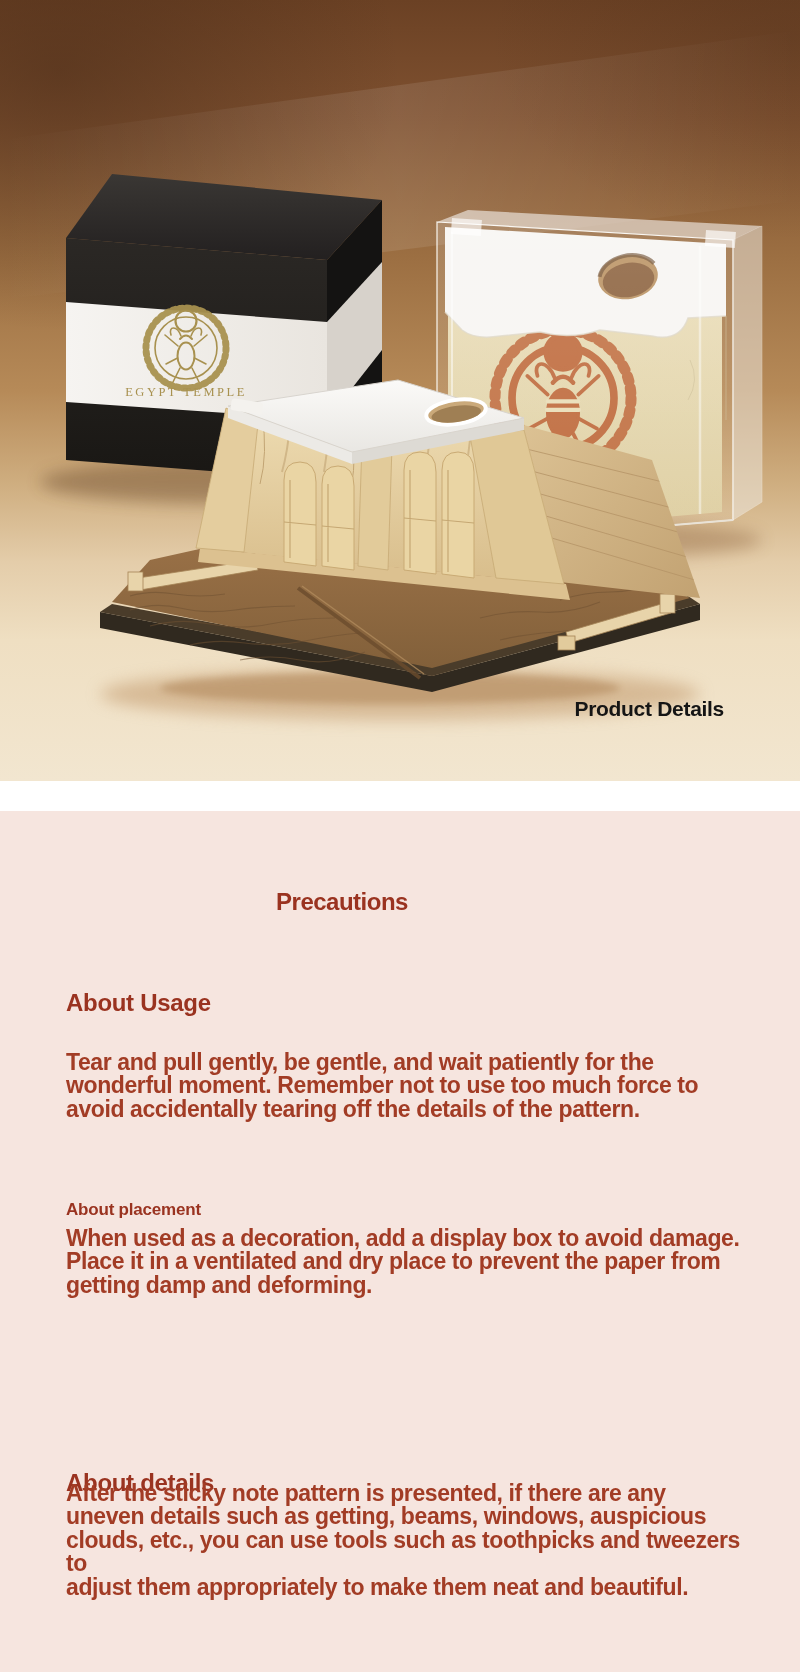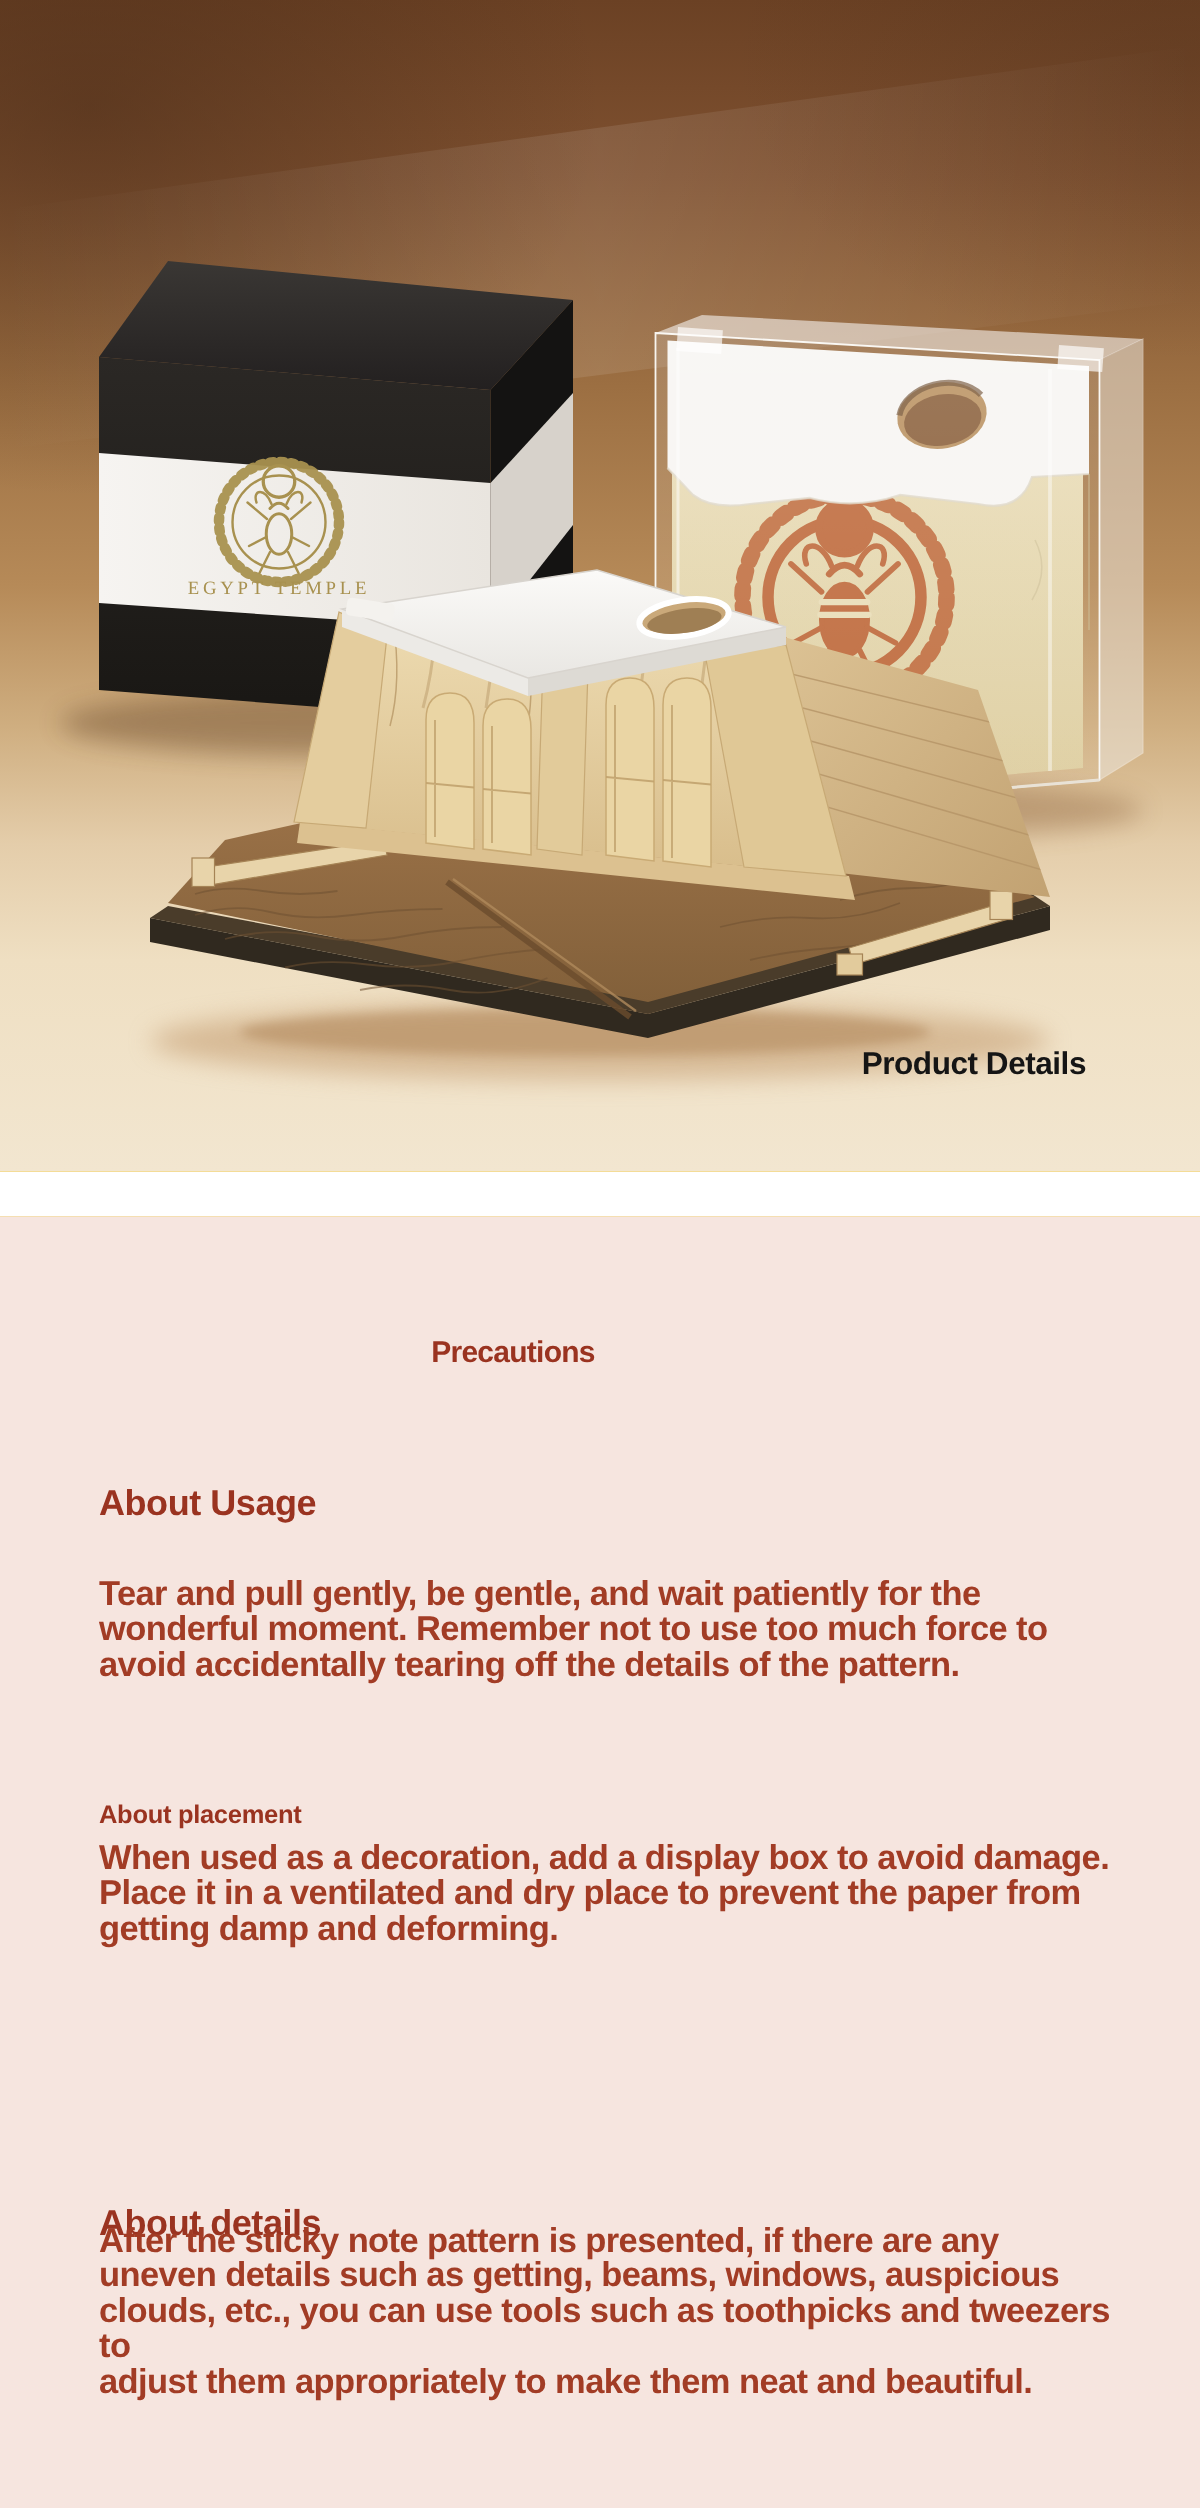--- a/index.html
+++ b/index.html
@@ -1,23 +1,23 @@
 <!DOCTYPE html>
 <html><head>
 <meta charset="utf-8">
 <style>
   html,body{margin:0;padding:0;background:#fff;}
-  .page{position:relative;width:800px;height:1672px;overflow:hidden;background:#eab308;
+  .page{position:relative;width:800px;height:1672px;overflow:hidden;background:#fef9c3;
         font-family:"Liberation Sans","DejaVu Sans",sans-serif;}
   .photo{position:relative;width:800px;height:781px;overflow:hidden;}
   .photo svg{display:block;}
   .divider{width:800px;height:30px;background:#ffffff;}
   .pink{position:absolute;left:0;top:811px;width:800px;height:861px;background:#f6e5df;}
   .title{position:absolute;left:0;top:884px;width:684px;margin:0;text-align:center;
-         font-size:20px;line-height:36px;font-weight:bold;letter-spacing:-0.5px;color:#9a3320;}
+         font-size:24px;line-height:36px;font-weight:bold;letter-spacing:-0.5px;color:#9a3320;}
   .h-lg{position:absolute;left:66px;margin:0;font-size:24px;line-height:26px;
         font-weight:bold;letter-spacing:-0.3px;color:#9a3320;}
   .h-sm{position:absolute;left:66px;margin:0;font-size:17px;line-height:20px;
         font-weight:bold;letter-spacing:-0.2px;color:#9a3320;}
   .para{position:absolute;left:66px;margin:0;width:700px;font-size:23px;line-height:23.4px;
         font-weight:bold;letter-spacing:-0.4px;color:#a23c25;white-space:pre-line;}
   .t-usage-h{top:990px;} .t-usage-p{top:1051px;}
   .t-place-h{top:1200px;text-align:center;} .t-place-p{top:1227px;}
   .t-detail-h{top:1470px;} .t-detail-p{top:1482px;}
 </style>

